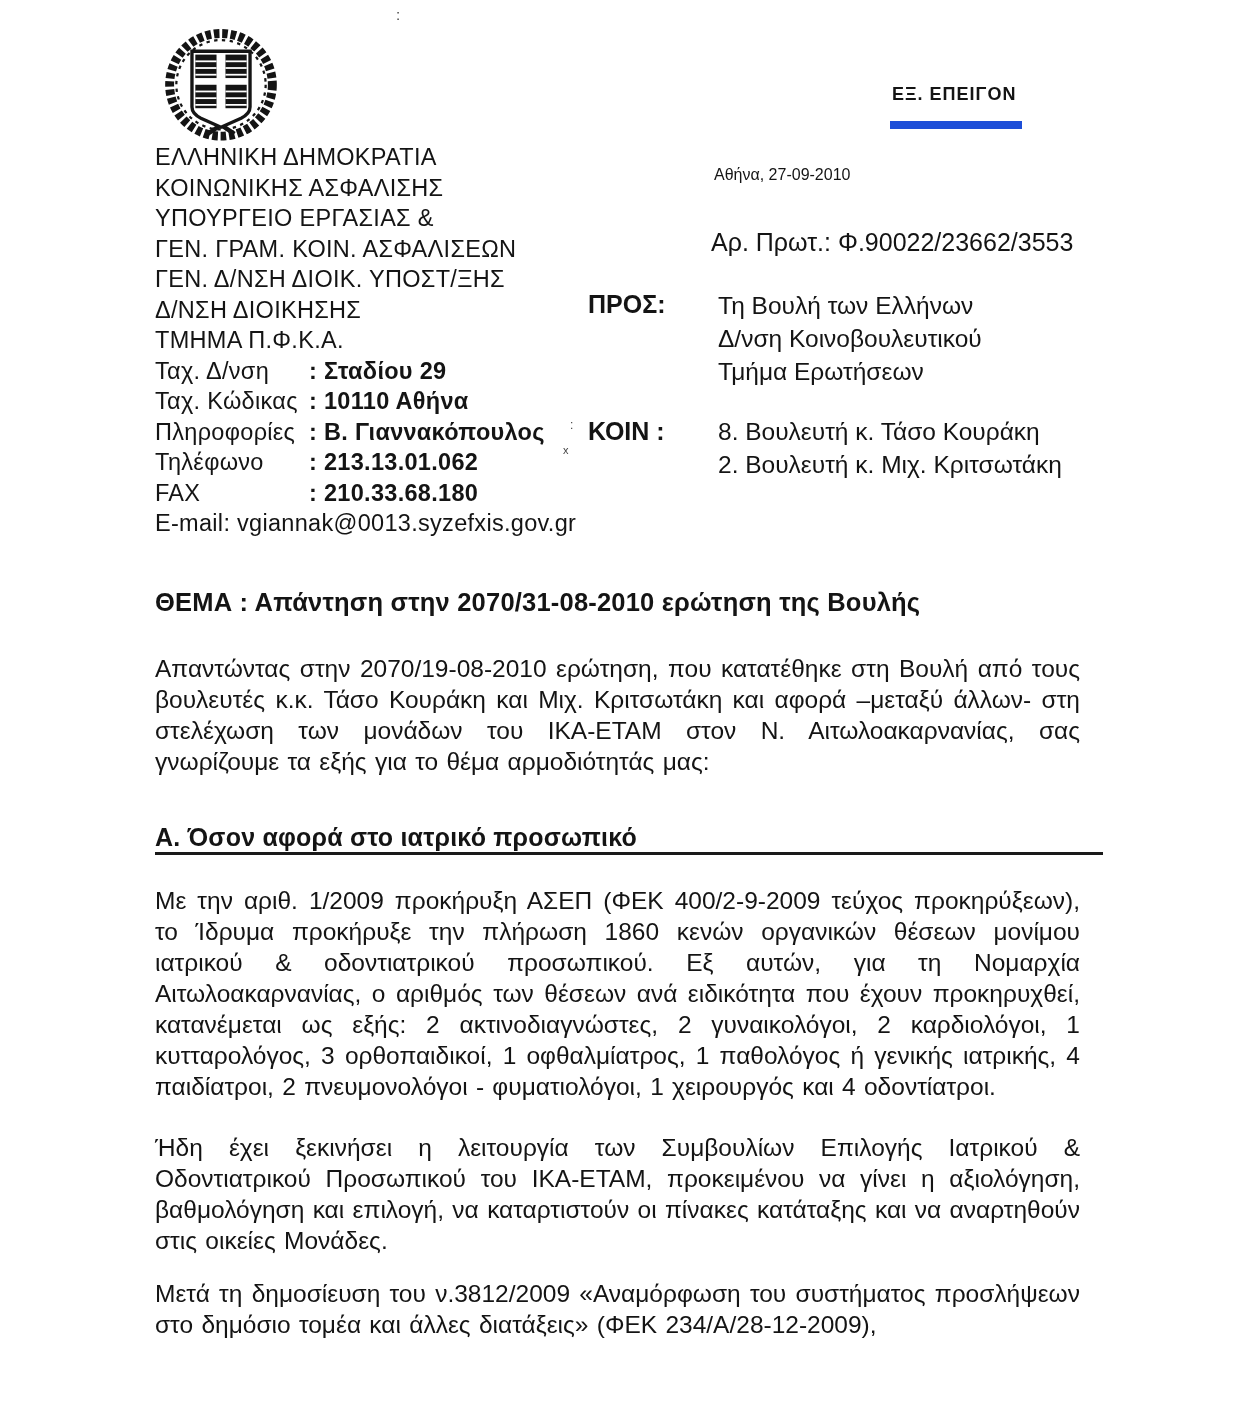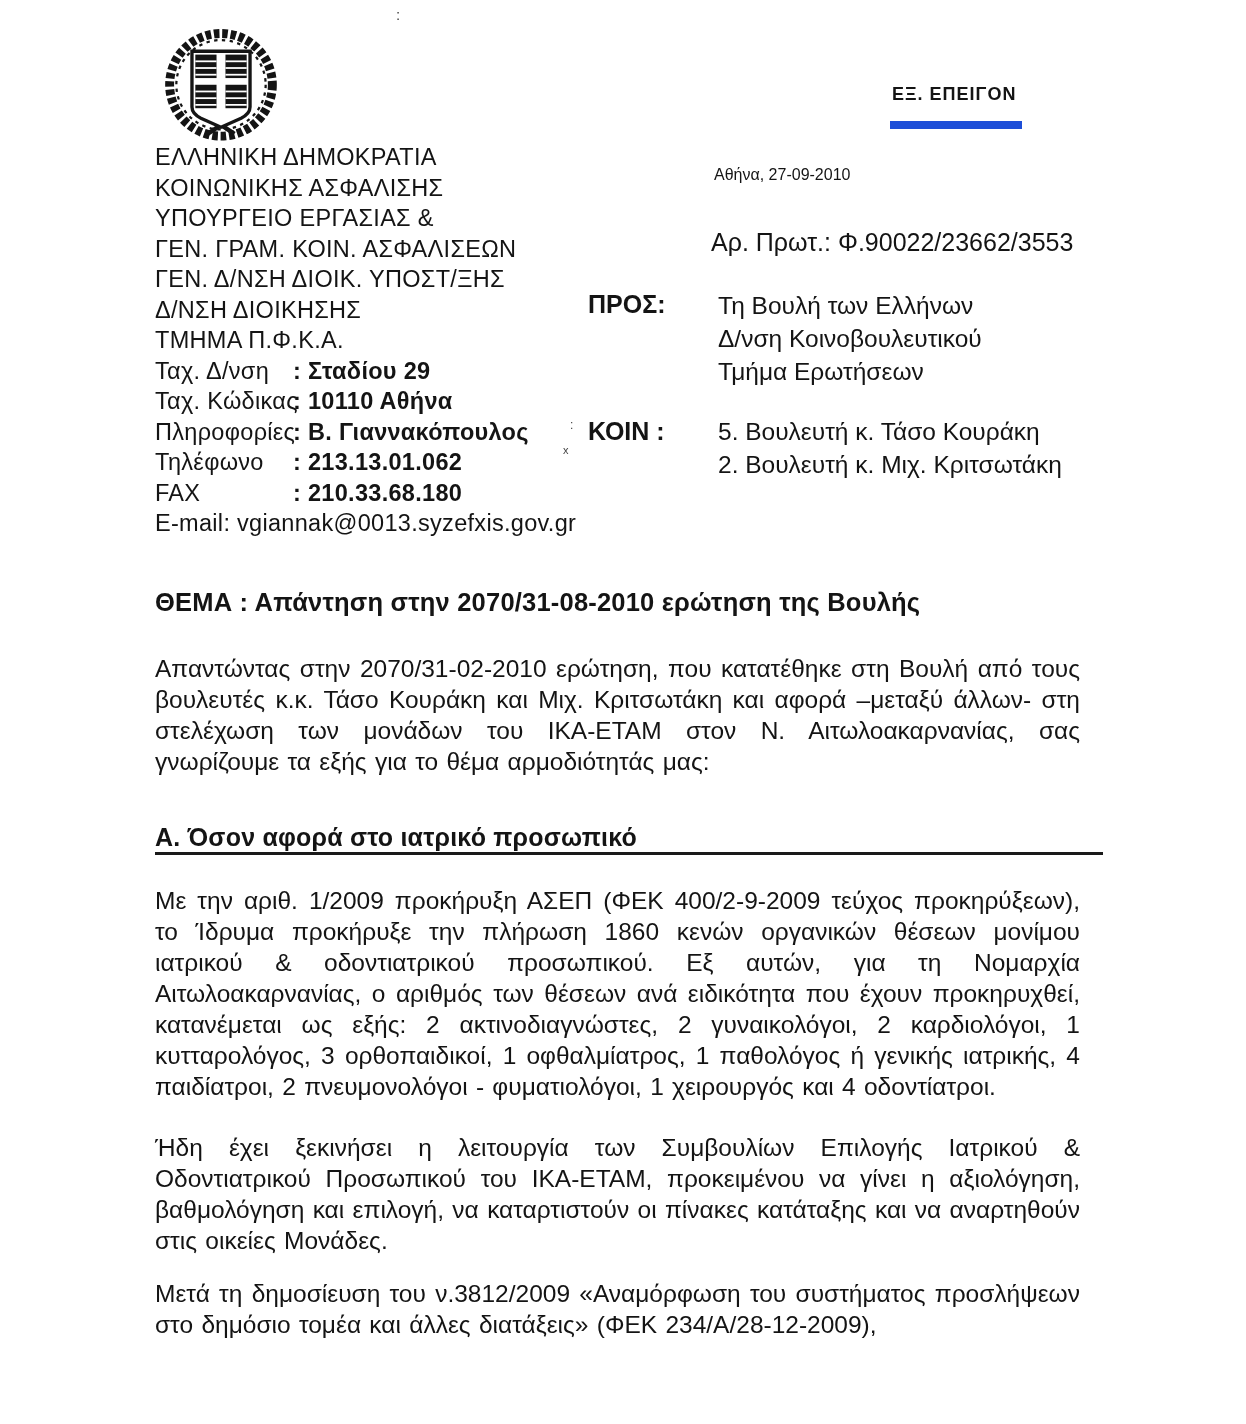--- a/index.html
+++ b/index.html
@@ -19,21 +19,21 @@
     font-size:18px;font-weight:700;letter-spacing:1px;
     border-bottom:8px solid #1d4ed8;padding:0 6px 16px 2px;
     white-space:nowrap;
   }
   .org-block{
     position:absolute;left:155px;top:142px;width:470px;
     font-size:23.5px;line-height:30.5px;letter-spacing:0.3px;
     white-space:nowrap;
   }
   .org-line{height:30.5px;}
-  .contact-row{display:flex;height:30.5px;}
+  .contact-row{display:flex;height:30.5px;gap:16px;}
   .contact-label{width:138px;flex:0 0 138px;}
   .contact-value{flex:1;font-weight:bold;}
   .email-line{height:30.5px;white-space:nowrap;}
   .meta-date{position:absolute;left:714px;top:166px;font-size:16px;white-space:nowrap;text-align:right;}
   .meta-protocol{position:absolute;left:711px;top:228px;font-size:25px;white-space:nowrap;}
   .to-label{position:absolute;left:588px;top:290px;font-size:25px;font-weight:700;white-space:nowrap;text-align:center;}
   .to-lines{position:absolute;left:718px;top:289px;font-size:24.5px;line-height:33px;white-space:nowrap;}
   .cc-label{position:absolute;left:588px;top:417px;font-size:25px;font-weight:700;white-space:nowrap;}
   .cc-lines{position:absolute;left:718px;top:415px;font-size:24.5px;line-height:33px;white-space:nowrap;}
   
@@ -135,26 +135,26 @@
   <div class="meta-protocol">Αρ. Πρωτ.: Φ.90022/23662/3553</div>
 
   <div class="to-label">ΠΡΟΣ:</div>
   <div class="to-lines">
     <div>Τη Βουλή των Ελλήνων</div>
     <div>Δ/νση Κοινοβουλευτικού</div>
     <div>Τμήμα Ερωτήσεων</div>
   </div>
   <div class="cc-label">ΚΟΙΝ :</div>
   <div class="cc-lines">
-    <div>5. Βουλευτή κ. Τάσο Κουράκη</div>
+    <div>8. Βουλευτή κ. Τάσο Κουράκη</div>
     <div>2. Βουλευτή κ. Μιχ. Κριτσωτάκη</div>
   </div>
 
   <div class="body-area">
     <div class="subject">ΘΕΜΑ : Απάντηση στην 2070/31-08-2010 ερώτηση της Βουλής</div>
-    <p class="para para-1">Απαντώντας στην 2070/31-02-2010 ερώτηση, που κατατέθηκε στη Βουλή από τους βουλευτές κ.κ. Τάσο Κουράκη και Μιχ. Κριτσωτάκη και αφορά –μεταξύ άλλων- στη στελέχωση των μονάδων του ΙΚΑ-ΕΤΑΜ στον Ν. Αιτωλοακαρνανίας, σας γνωρίζουμε τα εξής για το θέμα αρμοδιότητάς μας:</p>
+    <p class="para para-1">Απαντώντας στην 2070/19-08-2010 ερώτηση, που κατατέθηκε στη Βουλή από τους βουλευτές κ.κ. Τάσο Κουράκη και Μιχ. Κριτσωτάκη και αφορά –μεταξύ άλλων- στη στελέχωση των μονάδων του ΙΚΑ-ΕΤΑΜ στον Ν. Αιτωλοακαρνανίας, σας γνωρίζουμε τα εξής για το θέμα αρμοδιότητάς μας:</p>
     <div class="section-heading">Α. Όσον αφορά στο ιατρικό προσωπικό</div>
     <p class="para para-2">Με την αριθ. 1/2009 προκήρυξη ΑΣΕΠ (ΦΕΚ 400/2-9-2009 τεύχος προκηρύξεων), το Ίδρυμα προκήρυξε την πλήρωση 1860 κενών οργανικών θέσεων μονίμου ιατρικού &amp; οδοντιατρικού προσωπικού. Εξ αυτών, για τη Νομαρχία Αιτωλοακαρνανίας, ο αριθμός των θέσεων ανά ειδικότητα  που έχουν προκηρυχθεί, κατανέμεται ως εξής: 2 ακτινοδιαγνώστες, 2 γυναικολόγοι, 2 καρδιολόγοι, 1 κυτταρολόγος, 3 ορθοπαιδικοί, 1 οφθαλμίατρος, 1 παθολόγος ή γενικής ιατρικής, 4 παιδίατροι, 2 πνευμονολόγοι - φυματιολόγοι, 1 χειρουργός και 4 οδοντίατροι.</p>
     <p class="para para-3">Ήδη έχει ξεκινήσει η λειτουργία των Συμβουλίων Επιλογής Ιατρικού &amp; Οδοντιατρικού Προσωπικού του ΙΚΑ-ΕΤΑΜ, προκειμένου να γίνει η αξιολόγηση, βαθμολόγηση και επιλογή, να καταρτιστούν οι πίνακες κατάταξης και να αναρτηθούν στις οικείες Μονάδες.</p>
     <p class="para para-4">Μετά τη δημοσίευση του ν.3812/2009 «Αναμόρφωση του συστήματος προσλήψεων στο δημόσιο τομέα και άλλες διατάξεις» (ΦΕΚ 234/Α/28-12-2009),</p>
   </div>
 
 </div>
 
 </body></html>

